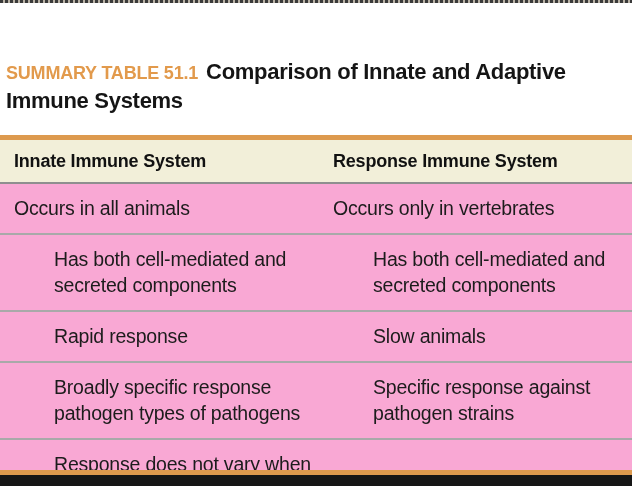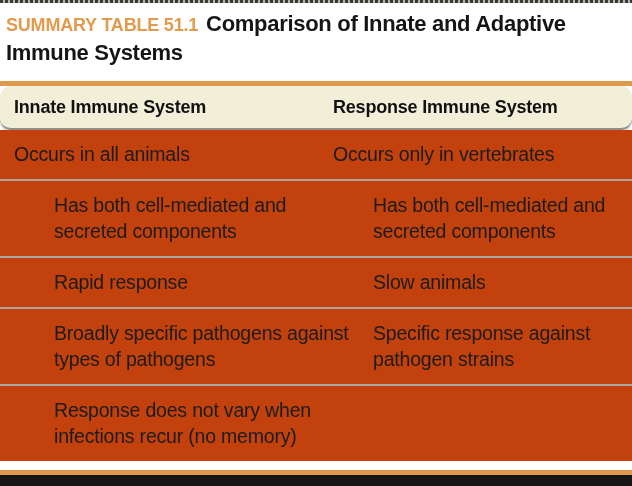--- a/index.html
+++ b/index.html
@@ -16,23 +16,24 @@
 
   
   .top-dotted-rule {
     height: 3px;
     width: 100%;
     background: repeating-linear-gradient(90deg, #3a3a3a 0 3px, #b9b2a6 3px 5px);
   }
 
   
   .title-block {
-    padding: 7px 8px 13px 6px;
+    padding: 7px 8px 19px 6px;
     line-height: 27px;
     letter-spacing: -0.3px;
+    margin-top: 48px;
   }
   .summary-label {
     color: #e29a4c;
     font-weight: bold;
     font-size: 18px;
     letter-spacing: -0.2px;
     padding-right: 8px;
   }
   .title-text {
     color: #151515;
@@ -46,33 +47,32 @@
     height: 5px;
     width: 100%;
     background: #dd9a4e;
   }
   .header-row {
     display: grid;
     grid-template-columns: 319px 1fr;
     background: #f2efd9;
     border-bottom: 2px solid #8f8f8f;
     box-shadow: 0 3px 0 #e3e3e3;
-    border-radius: 11px;
   }
   .header-cell {
     padding: 11px 8px 10px 14px;
     font-weight: bold;
     font-size: 18px;
     color: #111111;
     letter-spacing: -0.2px;
   }
   .body-row {
     display: grid;
     grid-template-columns: 319px 1fr;
-    background: #c2410c;
+    background: #f9a8d4;
   }
   .body-row + .body-row { border-top: 2px solid #a9a9a9; padding-left: 40px; }
   .body-row:first-of-type { margin-top: 3px; }
   .body-cell {
     padding: 11px 10px 12px 14px;
     font-size: 19.5px;
     line-height: 26px;
     color: #1c1c1c;
     letter-spacing: -0.2px;
   }
@@ -122,21 +122,21 @@
       <div class="body-cell">Has both cell-mediated and secreted components</div>
       <div class="body-cell">Has both cell-mediated and secreted components</div>
     </div>
 
     <div class="body-row">
       <div class="body-cell">Rapid response</div>
       <div class="body-cell">Slow animals</div>
     </div>
 
     <div class="body-row">
-      <div class="body-cell">Broadly specific pathogens against types of pathogens</div>
+      <div class="body-cell">Broadly specific response pathogen types of pathogens</div>
       <div class="body-cell">Specific response against pathogen strains</div>
     </div>
 
     <div class="body-row">
       <div class="body-cell">Response does not vary when infections recur (no memory)</div>
     </div>
 
   </div>
 
   <div class="bottom-bars">

